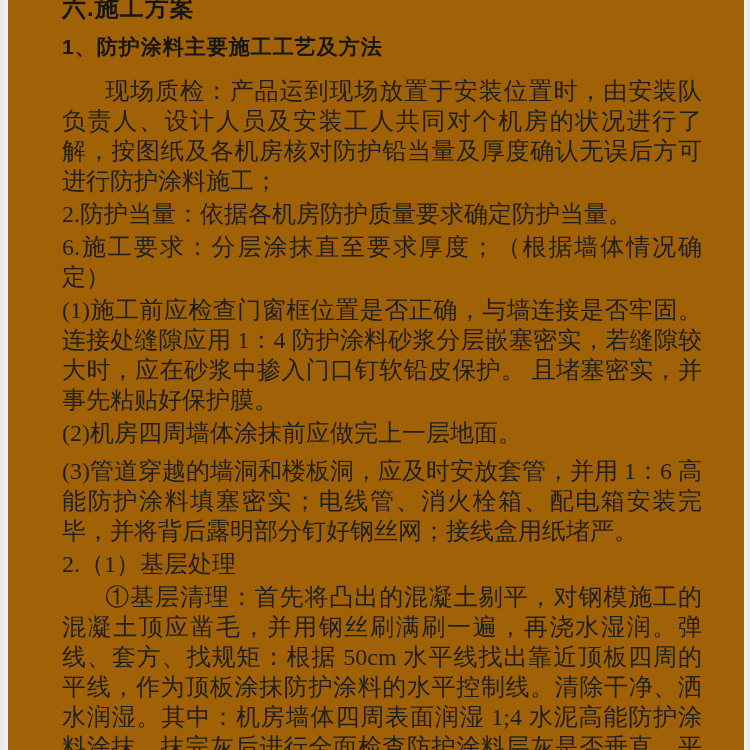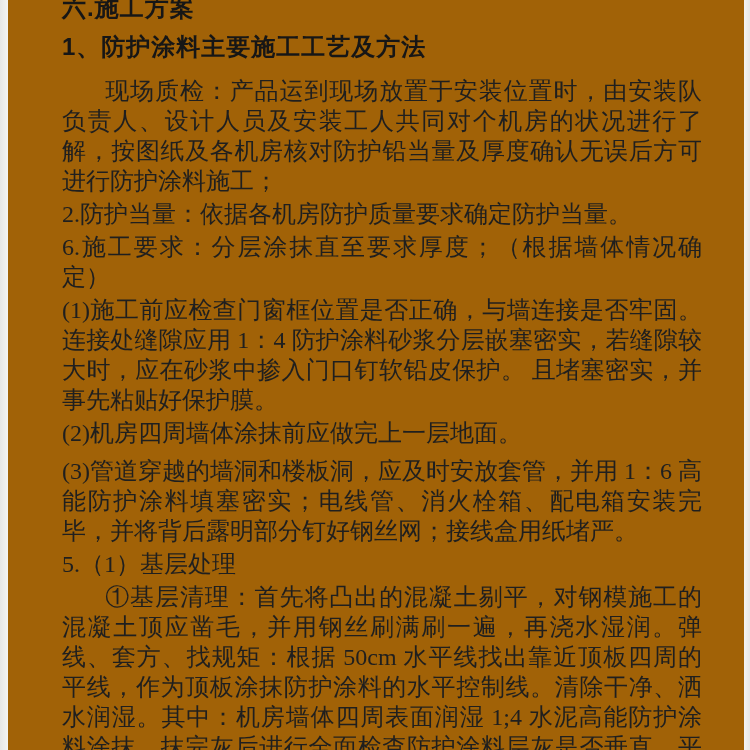--- a/index.html
+++ b/index.html
@@ -31,21 +31,21 @@
     font-size: 24px;
     font-weight: 700;
     color: #161616;
     line-height: 29px;
     margin-top: -7px;           
     letter-spacing: 1px;
     white-space: nowrap;
   }
   .doc-heading {
     font-family: "Liberation Sans", "DejaVu Sans", sans-serif;
-    font-size: 24px;
+    font-size: 21px;
     font-weight: 700;
     color: #161616;
     line-height: 28px;
     margin: 11px 0 15px 0;
     letter-spacing: 1px;
     white-space: nowrap;
   }
   .body-text p {
     font-size: 24px;
     line-height: 30px;
@@ -69,17 +69,17 @@
 
     <h2 class="doc-heading">1、防护涂料主要施工工艺及方法</h2>
 
     <div class="body-text">
       <p class="indent">现场质检：产品运到现场放置于安装位置时，由安装队负责人、设计人员及安装工人共同对个机房的状况进行了解，按图纸及各机房核对防护铅当量及厚度确认无误后方可进行防护涂料施工；</p>
       <p>2.防护当量：依据各机房防护质量要求确定防护当量。</p>
       <p>6.施工要求：分层涂抹直至要求厚度；（根据墙体情况确定）</p>
       <p>(1)施工前应检查门窗框位置是否正确，与墙连接是否牢固。连接处缝隙应用 1：4 防护涂料砂浆分层嵌塞密实，若缝隙较大时，应在砂浆中掺入门口钉软铅皮保护。 且堵塞密实，并事先粘贴好保护膜。</p>
       <p class="gap">(2)机房四周墙体涂抹前应做完上一层地面。</p>
       <p>(3)管道穿越的墙洞和楼板洞，应及时安放套管，并用 1：6 高能防护涂料填塞密实；电线管、消火栓箱、配电箱安装完毕，并将背后露明部分钉好钢丝网；接线盒用纸堵严。</p>
-      <p>5.（1）基层处理</p>
+      <p>2.（1）基层处理</p>
       <p class="indent">①基层清理：首先将凸出的混凝土剔平，对钢模施工的混凝土顶应凿毛，并用钢丝刷满刷一遍，再浇水湿润。弹线、套方、找规矩：根据 50cm 水平线找出靠近顶板四周的平线，作为顶板涂抹防护涂料的水平控制线。清除干净、洒水润湿。其中：机房墙体四周表面润湿 1;4 水泥高能防护涂料涂抹。抹完灰后进行全面检查防护涂料层灰是否垂直、平整，阴阳角是否方正、顺直，管后与阴角交接处、</p>
     </div>
   </div>
 </div>
 
 </body></html>

